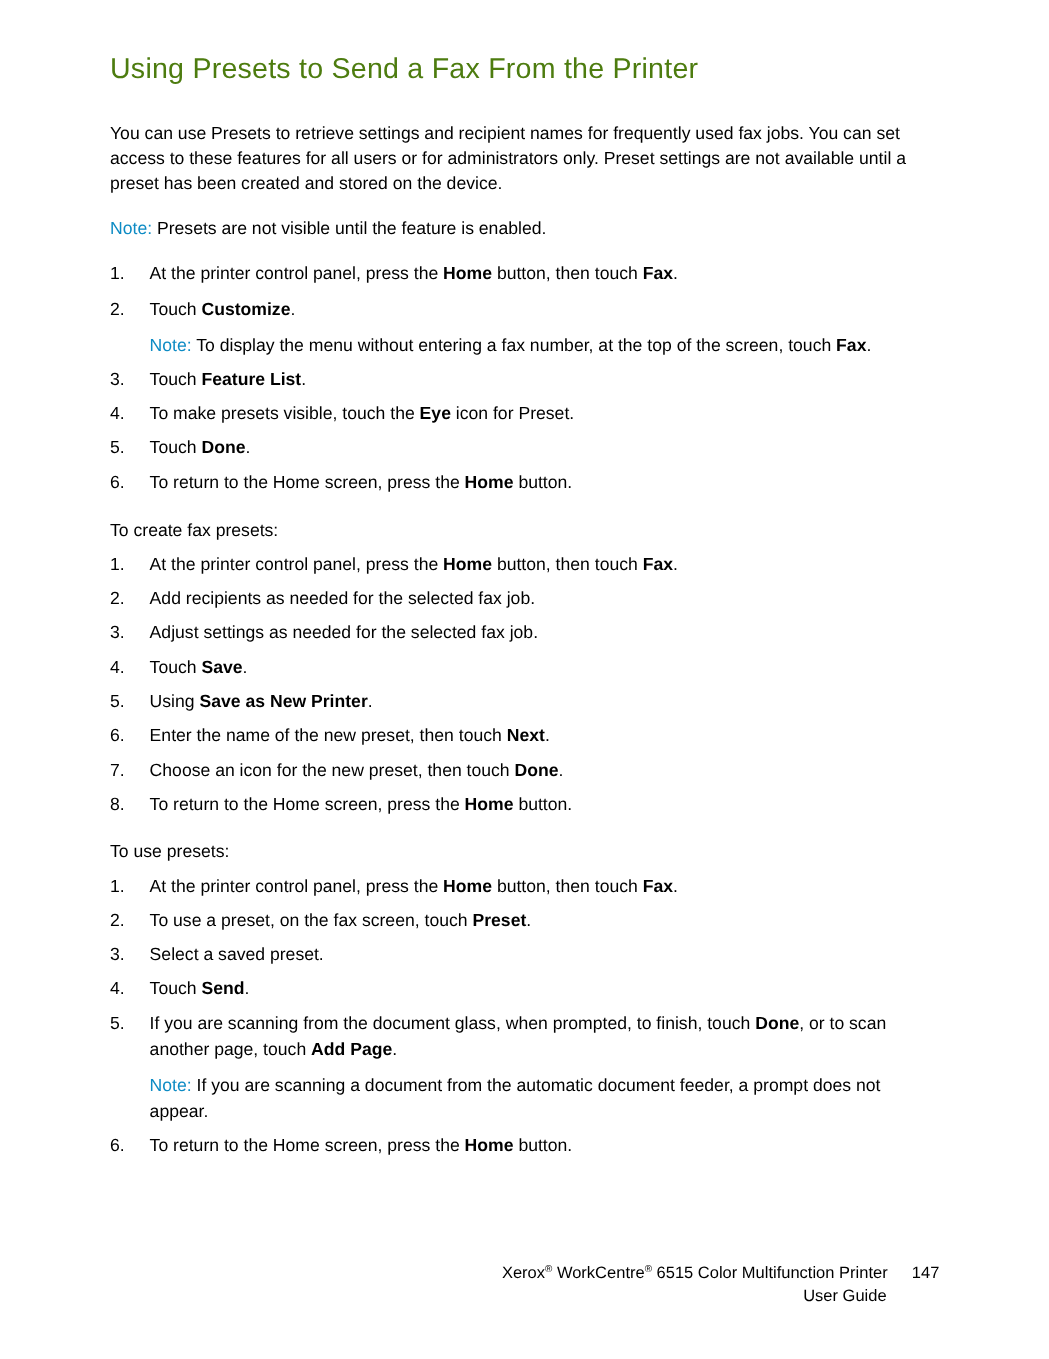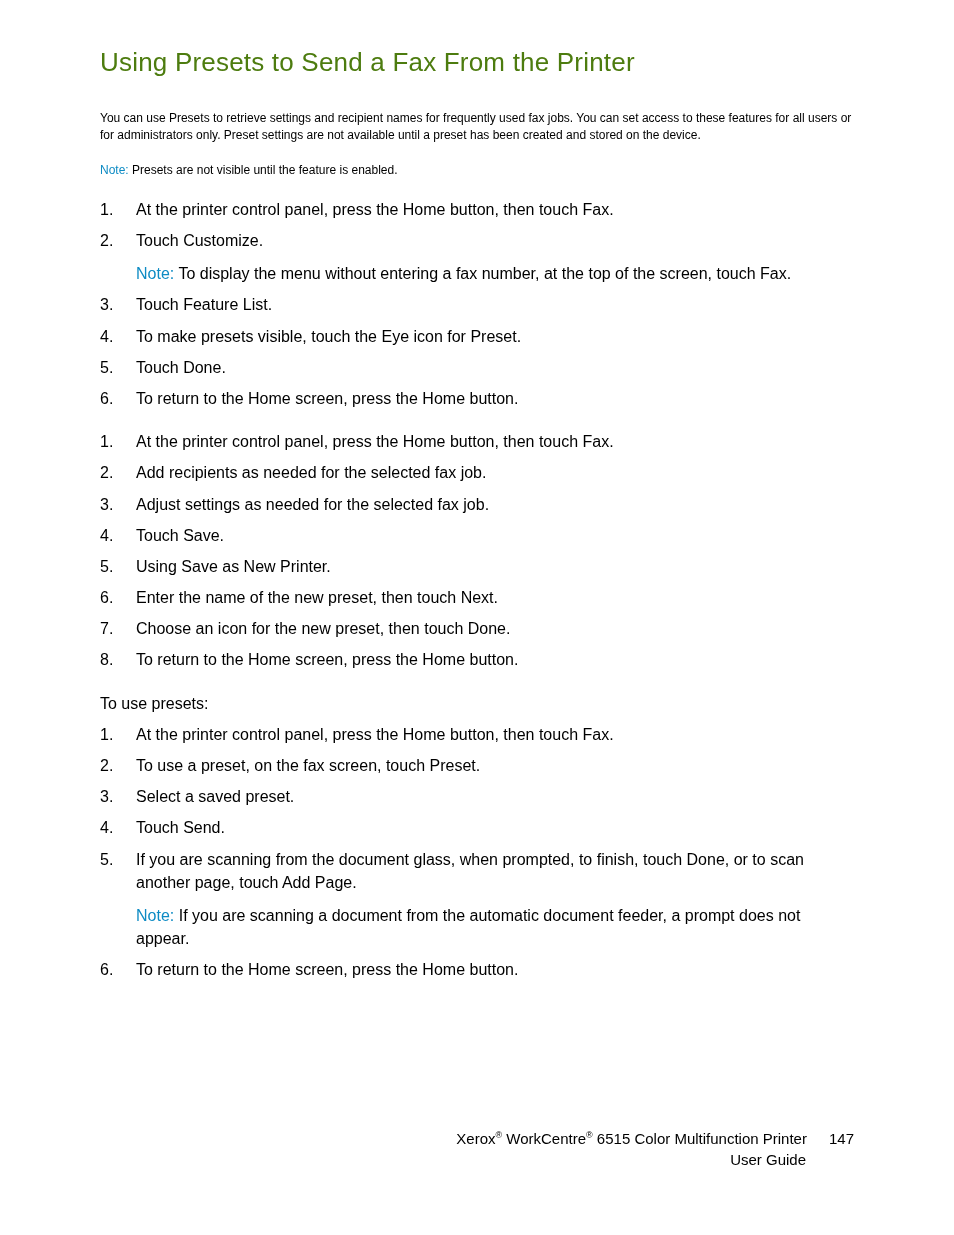--- a/index.html
+++ b/index.html
@@ -24,21 +24,21 @@
   }
   h1 {
     color: #4d7c0f;
     font-weight: 400;
     font-size: 26px;
     margin-bottom: 28px;
     letter-spacing: 0.2px;
   }
   .para {
     margin-bottom: 18px;
-    font-size: 12px;
+    font-size: 16px;
   }
   .note-label {
     color: #0d8bc4;
   }
   .intro-line {
     margin-bottom: 8px;
     font-size: 16px;
   }
   ol {
     list-style: none;
@@ -57,35 +57,35 @@
     position: absolute;
     left: 0;
     top: 0;
   }
   .sub-note {
     margin-top: 10px;
     margin-bottom: 4px;
   }
   .footer {
     position: absolute;
-    bottom: 64px;
+    bottom: 45px;
     right: 100px;
     text-align: right;
     font-size: 15px;
   }
   .footer-row {
     display: flex;
     justify-content: flex-end;
     align-items: baseline;
     gap: 22px;
   }
   .footer-line2 {
     padding-right: 48px;
   }
-  .bold { font-weight: 400; }
+  .bold { font-weight: 700; }
   sup { font-size: 0.6em; vertical-align: super; }
 </style>
 </head>
 <body>
 
 <div class="page">
 
 
   <h1>Using Presets to Send a Fax From the Printer</h1>
 
@@ -112,20 +112,21 @@
       <span>To make presets visible, touch the </span><span class="bold">Eye</span><span> icon for Preset.</span>
     </li>
     <li>
       <span>Touch </span><span class="bold">Done</span><span>.</span>
     </li>
     <li>
       <span>To return to the Home screen, press the </span><span class="bold">Home</span><span> button.</span>
     </li>
   </ol>
 
+  <p class="intro-line">To create fax presets:</p>
   <ol>
     <li>
       <span>At the printer control panel, press the </span><span class="bold">Home</span><span> button, then touch </span><span class="bold">Fax</span><span>.</span>
     </li>
     <li>Add recipients as needed for the selected fax job.</li>
     <li>Adjust settings as needed for the selected fax job.</li>
     <li>
       <span>Touch </span><span class="bold">Save</span><span>.</span>
     </li>
     <li>

